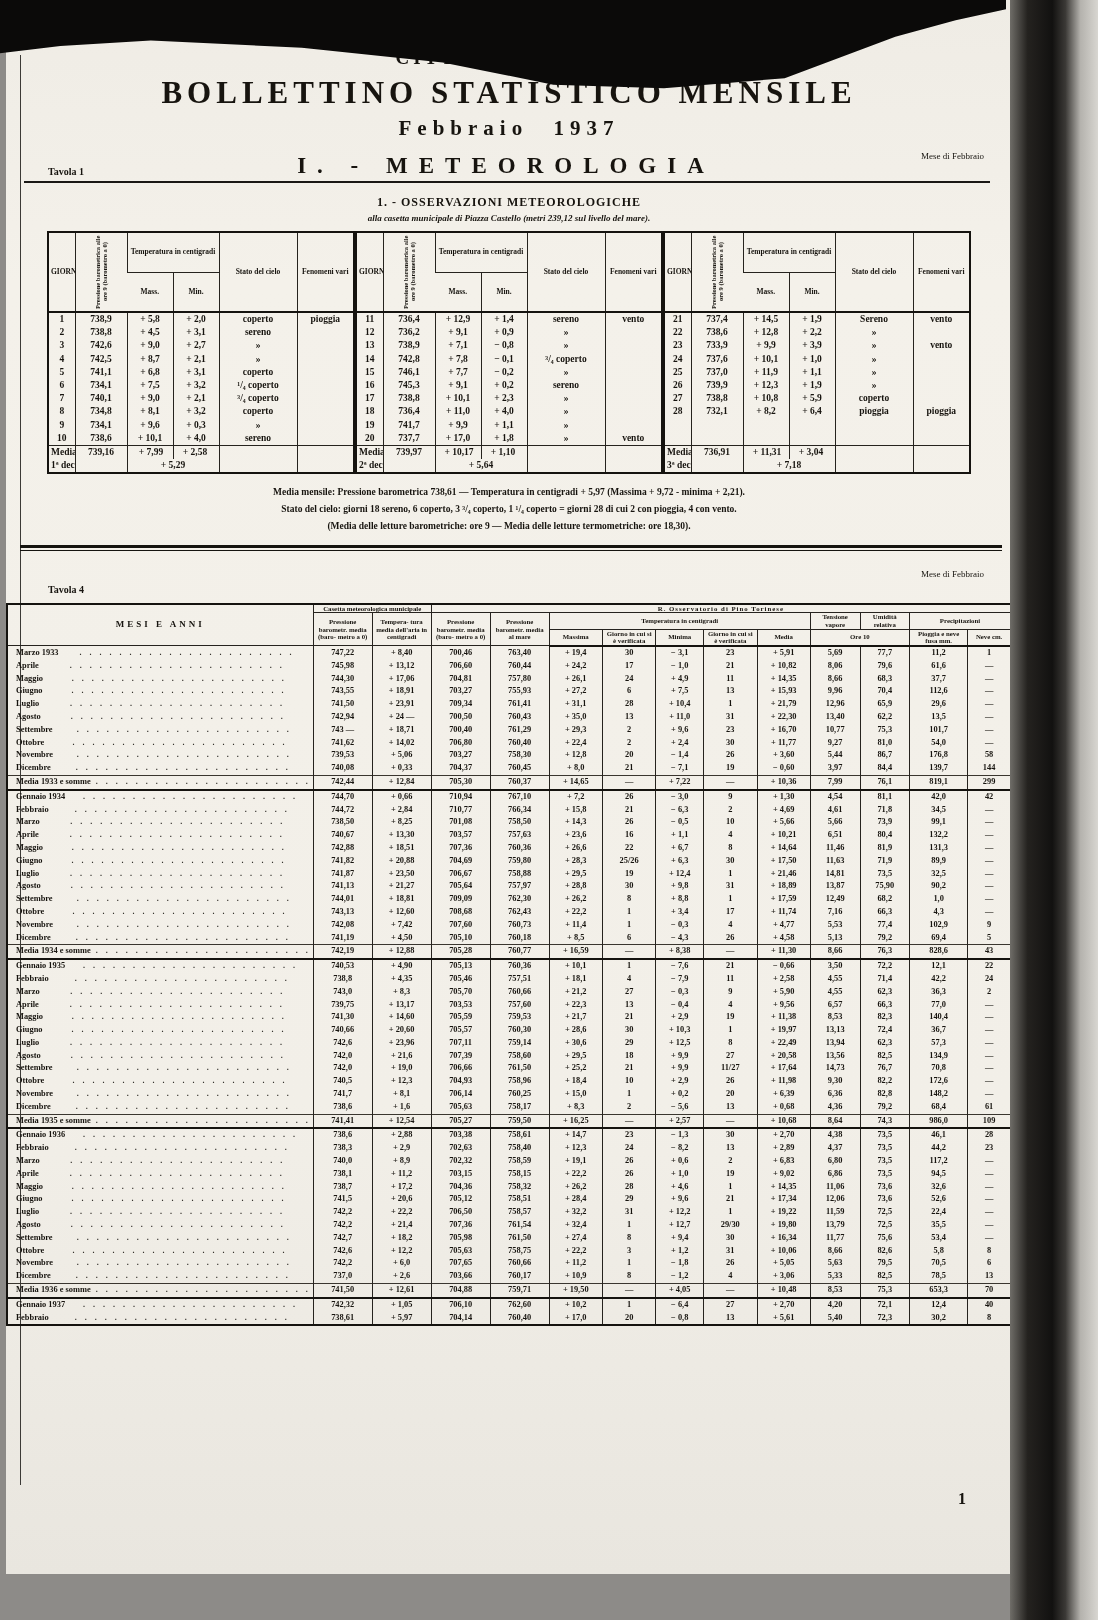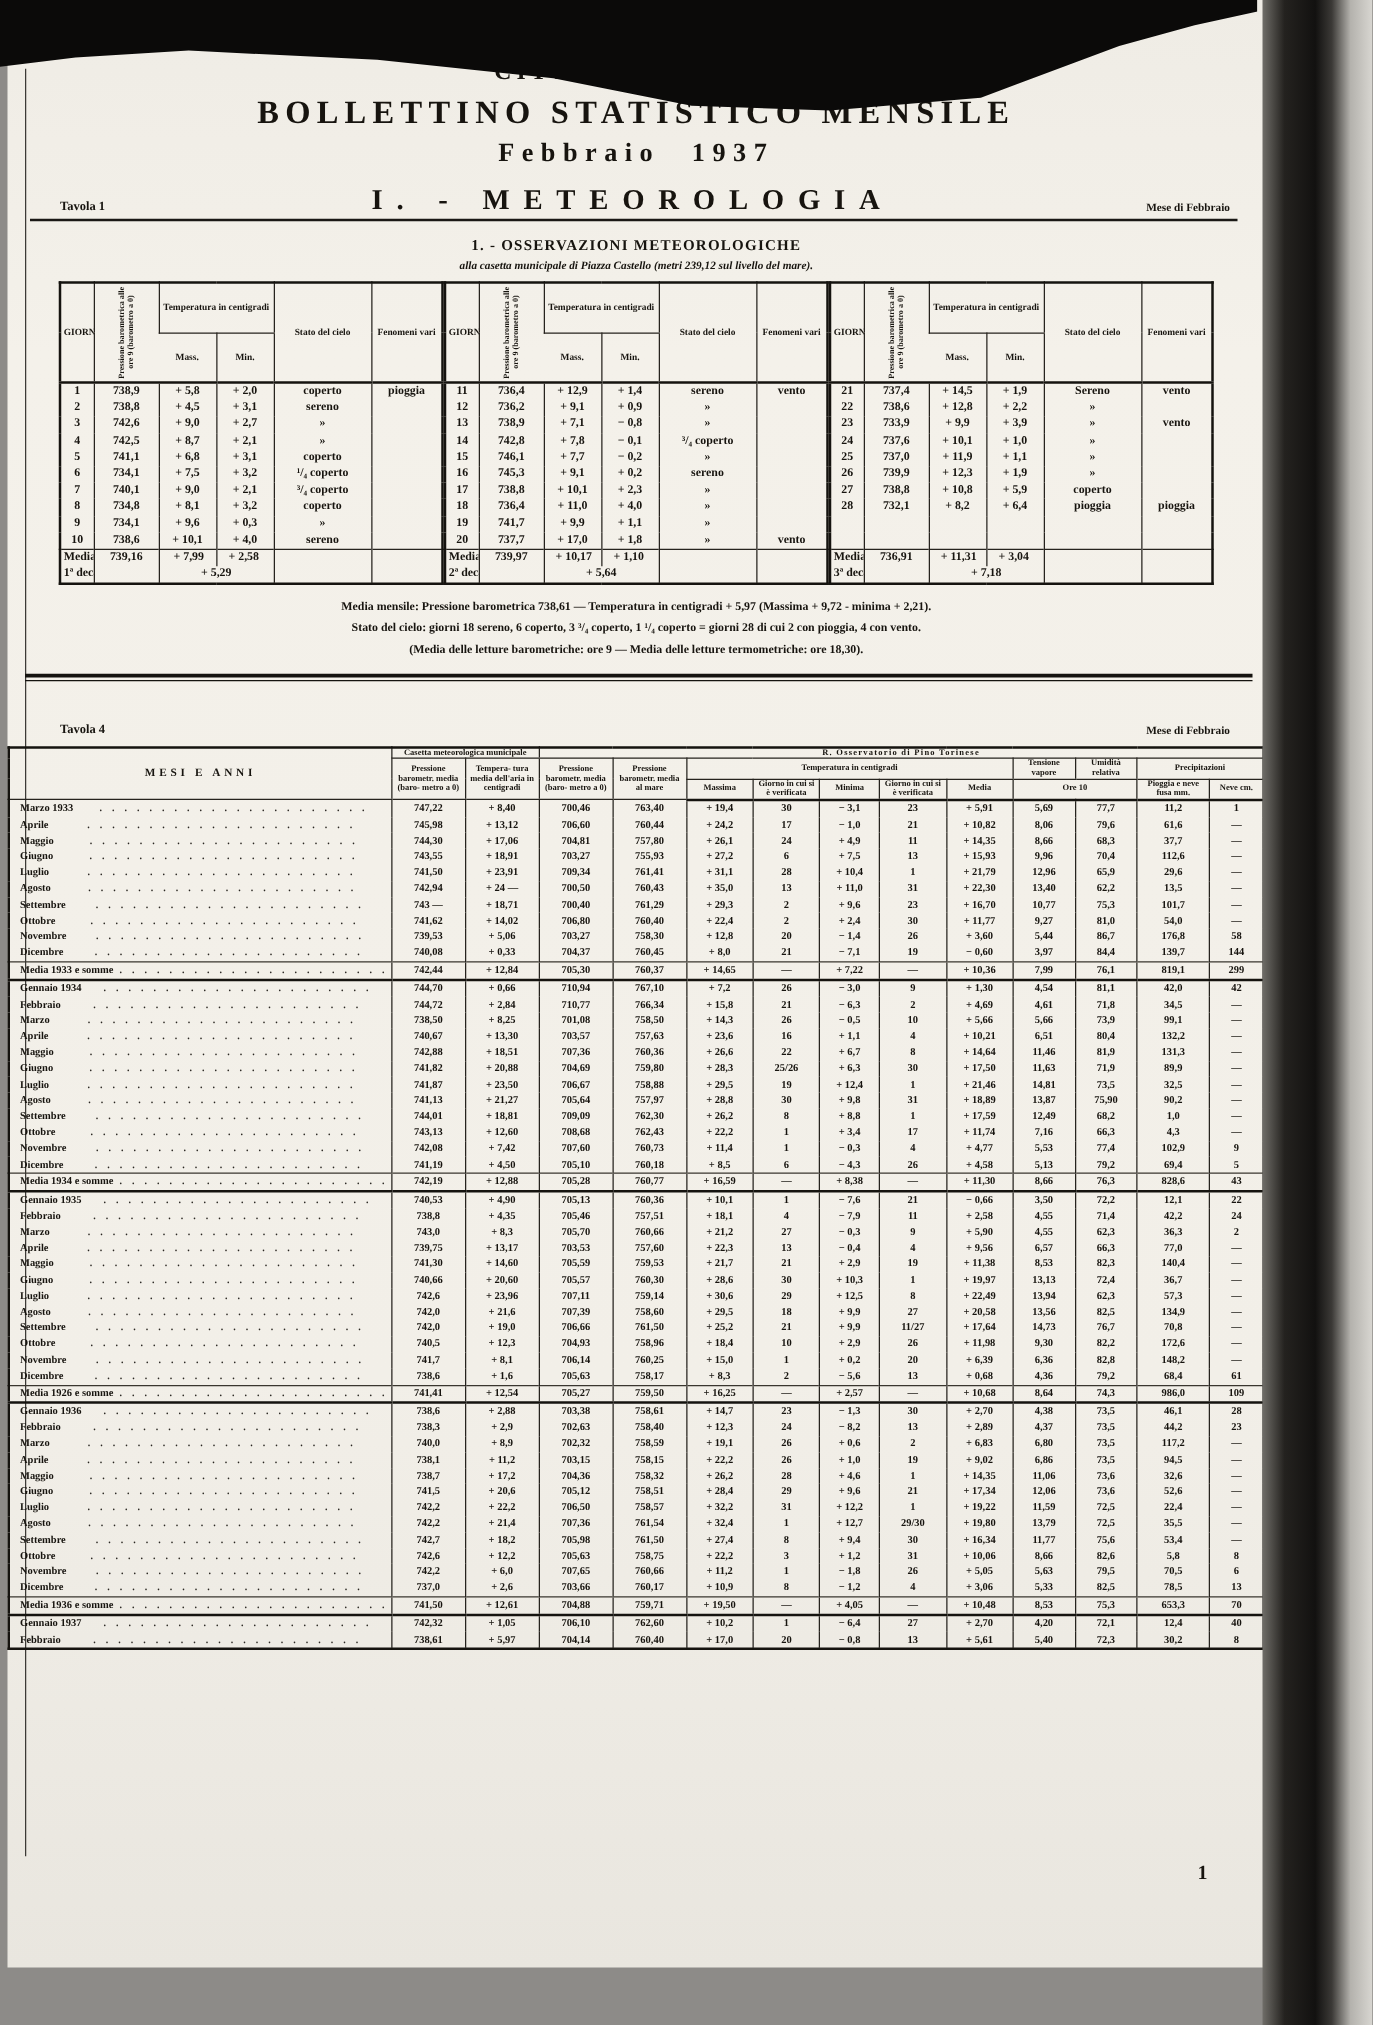--- a/index.html
+++ b/index.html
@@ -10,26 +10,26 @@
   .tear{position:absolute;left:0;top:0;width:1006px;height:92px;background:#0b0a09;
         clip-path:polygon(0 0,100% 0,100% 10%,95% 22%,89% 40%,78% 85%,66% 96%,55% 92%,44% 68%,30% 52%,15% 44%,6% 50%,0 58%);}
   .edge{position:absolute;top:0;right:0;width:88px;height:1620px;
         background:linear-gradient(90deg,#6f6d68 0,#24221f 20%,#121110 48%,#3b3936 63%,#b4b2ad 80%,#d8d6d1 100%);}
   .leftline{position:absolute;left:14px;top:55px;width:1px;height:1430px;background:#3c3a36;}
 
   .content{position:absolute;left:0;top:0;width:1006px;}
   .center{text-align:center;}
 
   .h-city{margin-top:47px;font-size:19px;font-weight:bold;letter-spacing:4px;}
-  .h-title{margin-top:6px;font-size:26px;font-weight:bold;letter-spacing:5px;}
+  .h-title{margin-top:6px;font-size:31px;font-weight:bold;letter-spacing:5px;}
   .h-date{margin-top:5px;font-size:21px;font-weight:bold;letter-spacing:6px;word-spacing:14px;}
 
   .tavrow{position:relative;height:22px;margin:14px 28px 0 22px;}
   .tavola{position:absolute;left:20px;bottom:0;font-size:10px;font-weight:bold;}
-  .mese{position:absolute;right:0;bottom:0;font-size:9px;font-weight:bold;padding-left:12px;}
+  .mese{position:absolute;right:0;bottom:16px;font-size:9px;font-weight:normal;padding-left:12px;}
   .section{position:absolute;left:0;right:0;bottom:-2px;font-size:23px;font-weight:bold;letter-spacing:11px;text-align:center;}
   .rule1{margin:4px 22px 0 18px;border-top:2px solid #1a1815;}
   .rule2{margin:10px 10px 0 14px;border-top:3px solid #15130f;border-bottom:1px solid #15130f;height:2px;}
 
   .t1-title{margin-top:12px;font-size:12px;font-weight:bold;letter-spacing:1px;}
   .t1-sub{margin-top:3px;font-size:9px;font-weight:bold;font-style:italic;}
 
   .t1wrap{display:flex;justify-content:center;margin-top:8px;}
   table.t1{border-collapse:collapse;table-layout:fixed;width:308px;border:2px solid #15130f;}
   table.t1 th,table.t1 td{padding:0 2px;border-left:1px solid #26231e;overflow:hidden;}
@@ -1264,21 +1264,21 @@
             <td>13</td>
             <td>+ 0,68</td>
             <td>4,36</td>
             <td>79,2</td>
             <td>68,4</td>
             <td>61</td>
           </tr>
           <tr class="mediarow">
             <td class="lbl">
               <div class="lblflex">
-                <span class="nm">Media 1926 e somme</span>
+                <span class="nm">Media 1935 e somme</span>
                 <span class="dots">. . . . . . . . . . . . . . . . . . . . . .</span>
               </div>
             </td>
             <td>741,41</td>
             <td>+ 12,54</td>
             <td>705,27</td>
             <td>759,50</td>
             <td>+ 16,25</td>
             <td>—</td>
             <td>+ 2,57</td>

